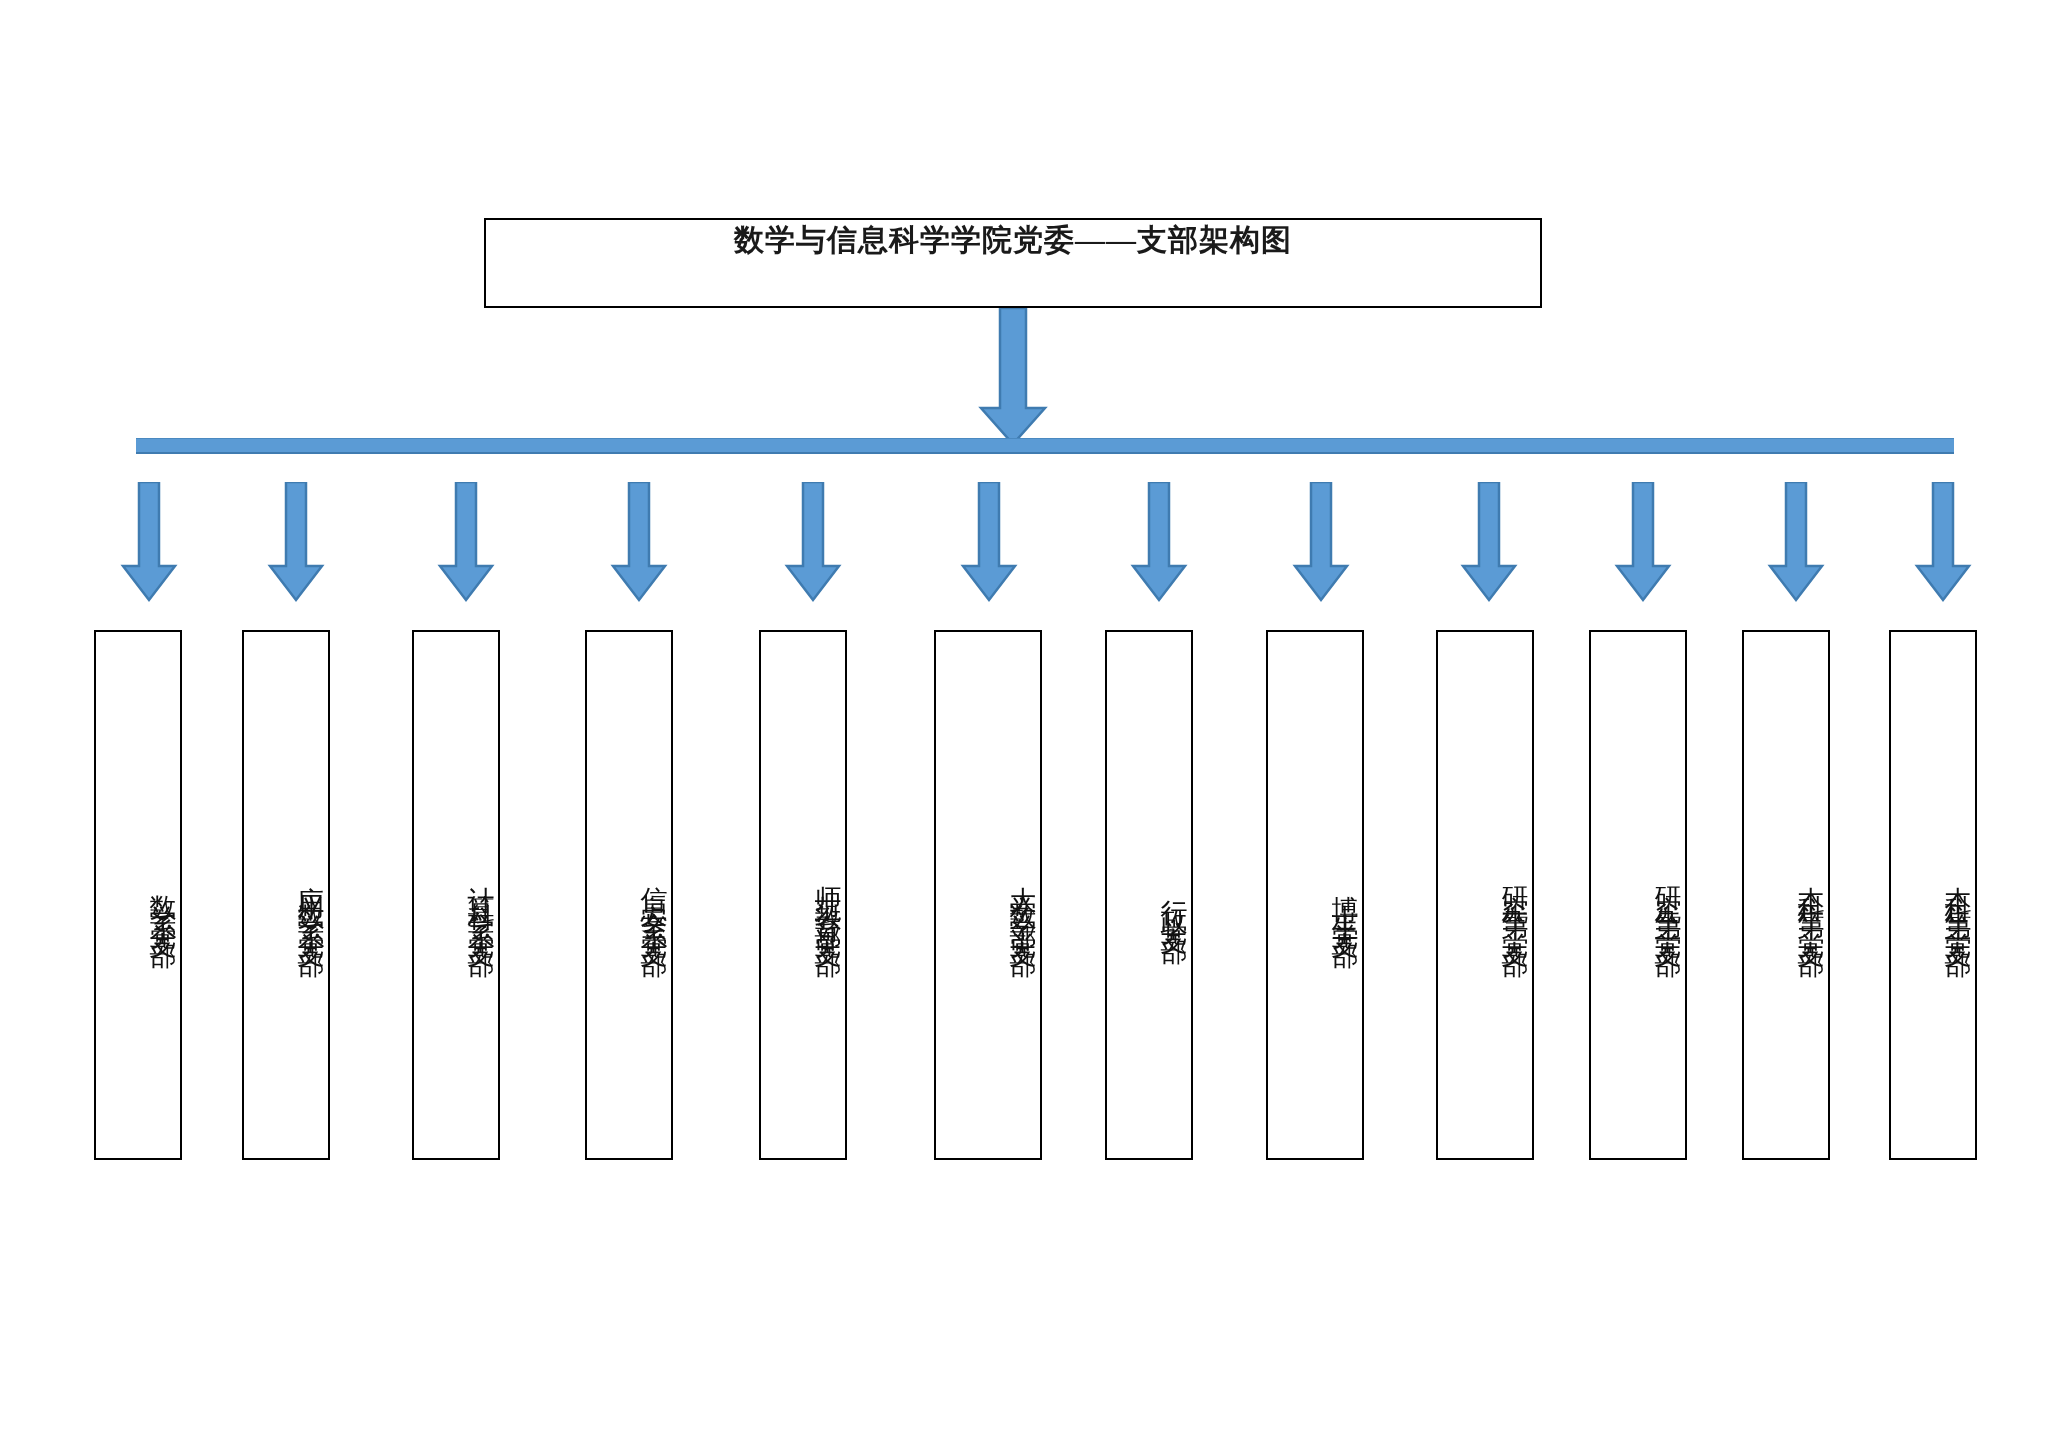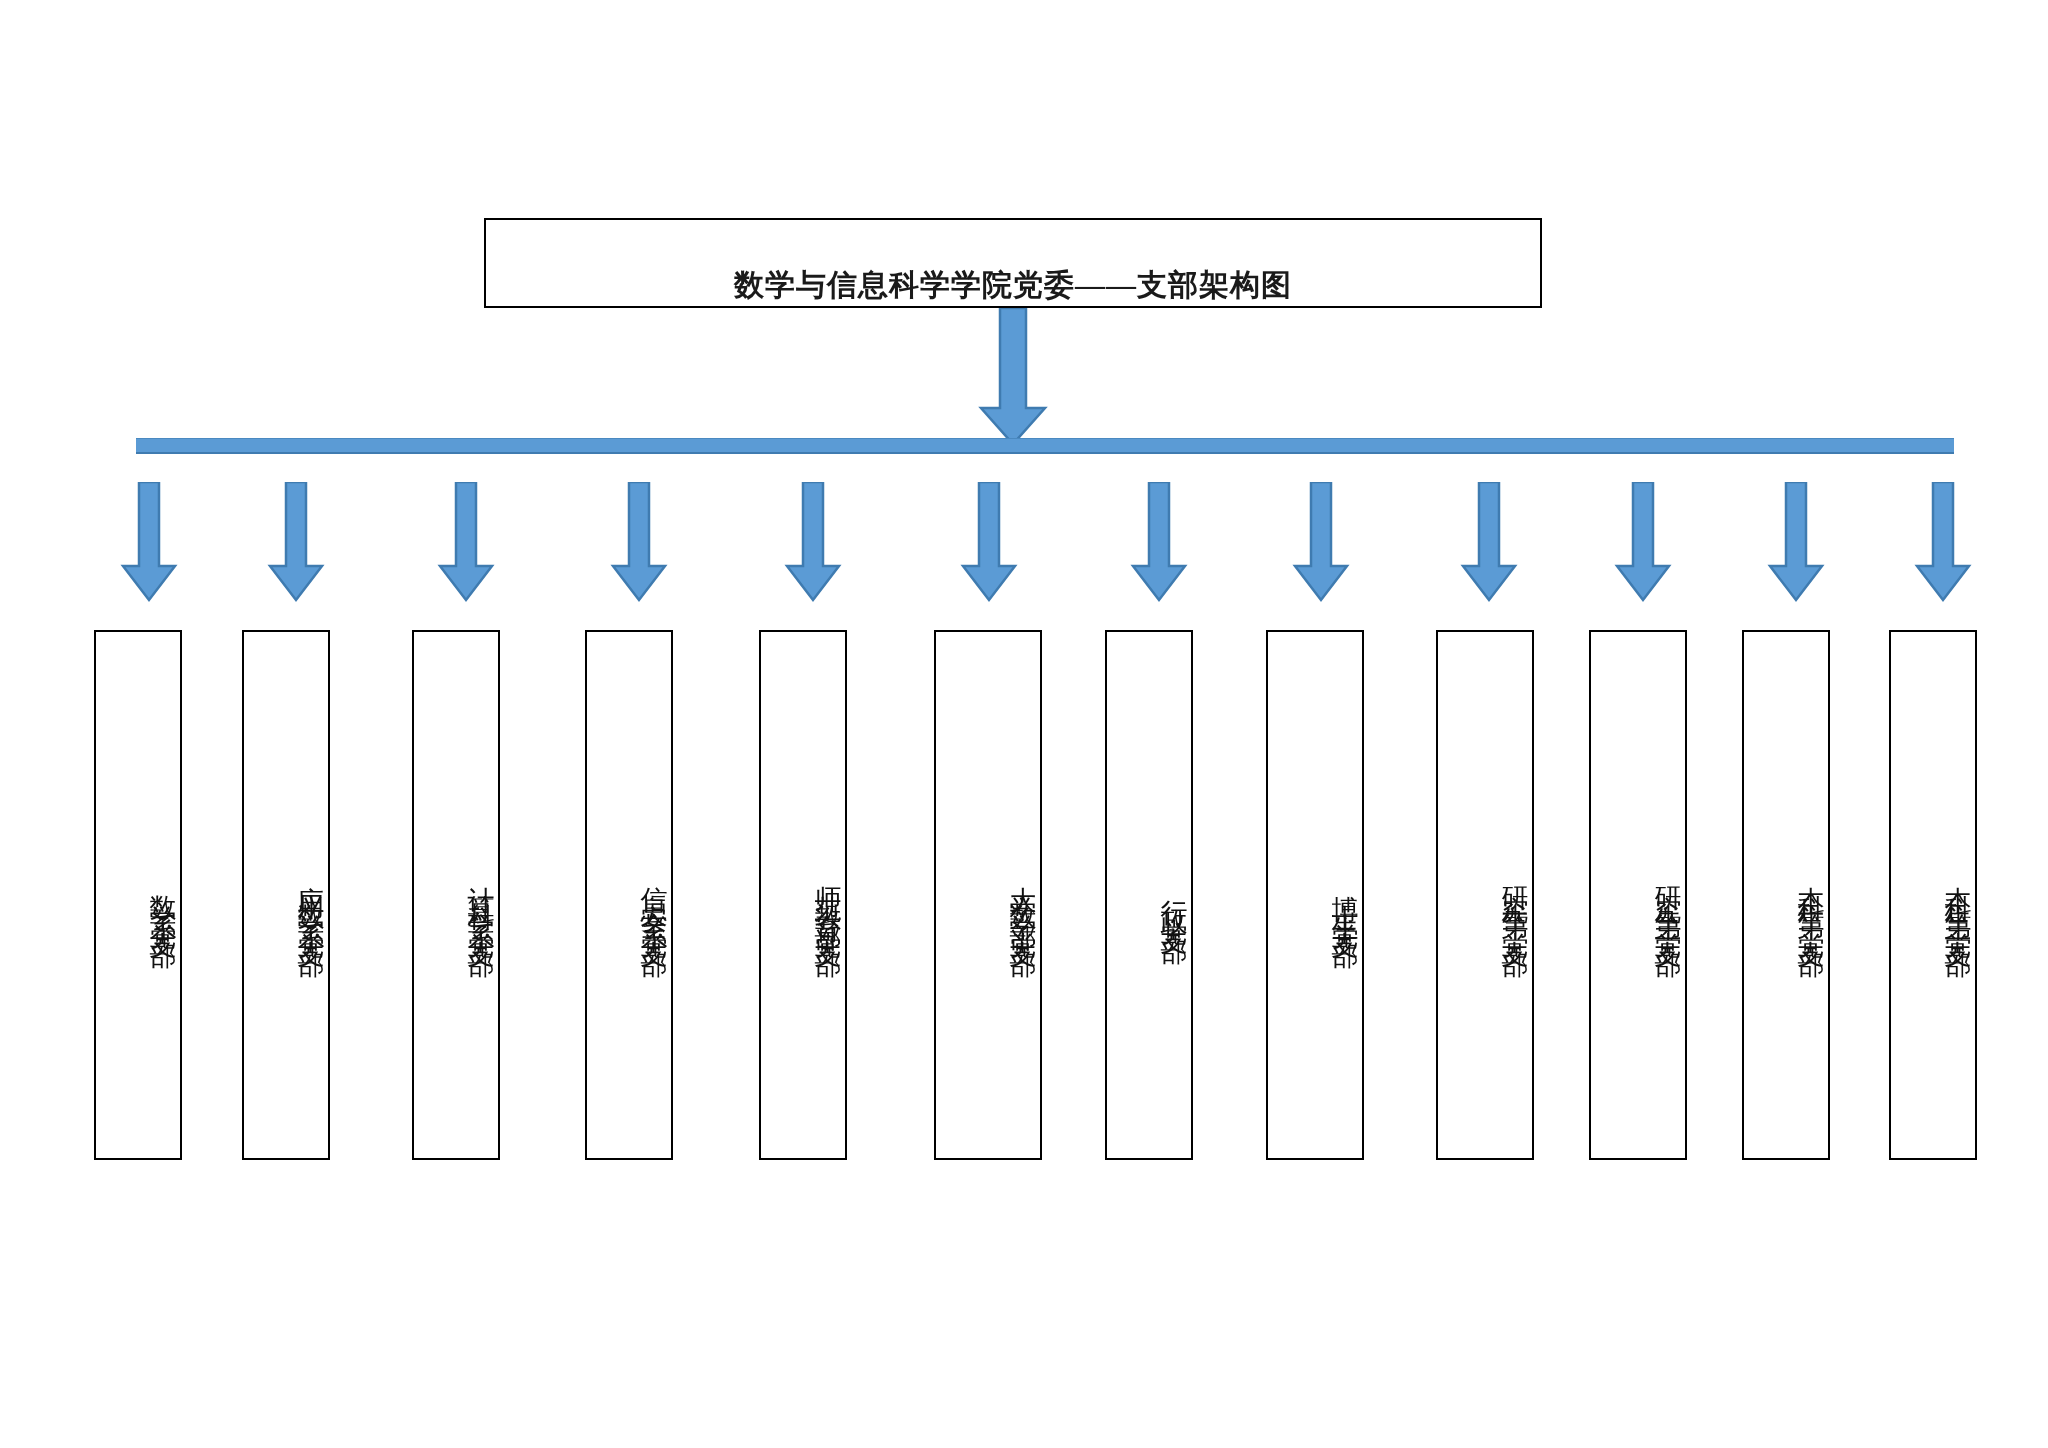--- a/index.html
+++ b/index.html
@@ -24,21 +24,21 @@
   .title-box {
     position: absolute;
     left: 484px;
     top: 218px;
     width: 1058px;
     height: 90px;
     border: 2px solid #000000;
     background: #ffffff;
     box-sizing: border-box;
     display: flex;
-    align-items: flex-end;
+    align-items: flex-start;
     justify-content: center;
   }
   .title-text {
     font-size: 30px;
     font-weight: 700;
     color: #1a1a1a;
     letter-spacing: 1px;
     white-space: nowrap;
     font-family: "Liberation Serif", "DejaVu Serif", serif;
   }

